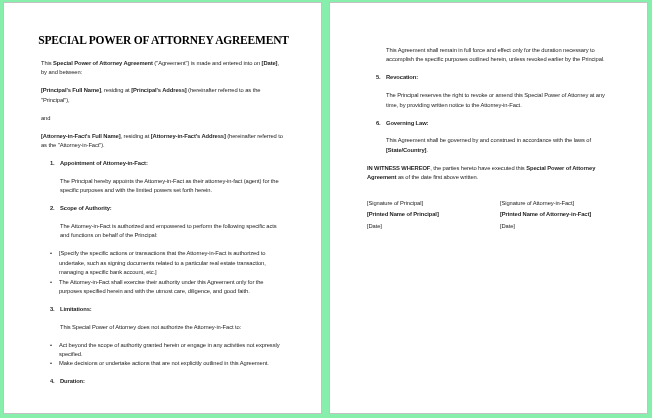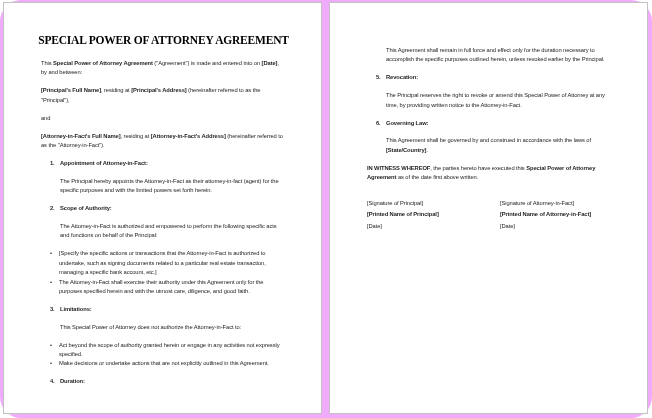--- a/index.html
+++ b/index.html
@@ -3,21 +3,21 @@
 <meta charset="utf-8">
 <style>
   * { margin:0; padding:0; box-sizing:border-box; }
   html,body { width:652px; height:418px; }
   body {
     background:#ffffff;
     font-family:"Liberation Sans", sans-serif;
     color:#1f1f1f;
     overflow:hidden;
   }
-  .viewer { position:relative; width:652px; height:418px; background:#f0abfc;border-radius:21px; }
+  .viewer { position:relative; width:652px; height:418px; background:#86efac; }
   .page {
     position:absolute; top:2px; height:412px; width:319px;
     background:#ffffff; border:1px solid #c2c2c2; overflow:hidden;
   }
   .page-1 { left:3px;  padding:30px 35px 0 37px; }
   .page-2 { left:329px; padding:43px 35px 0 37px; }
 
   .doc-title {
     font-family:"Liberation Serif", serif;
     font-weight:bold; color:#000;

